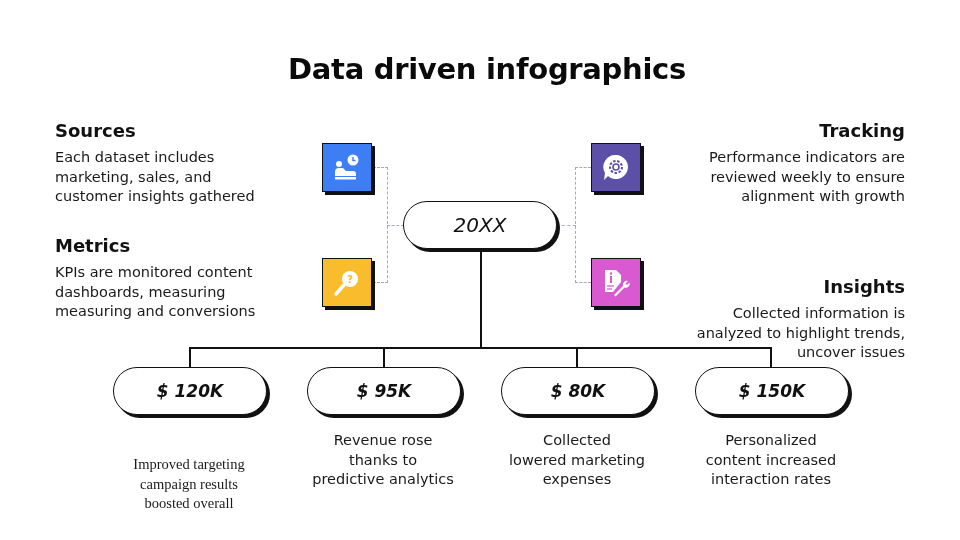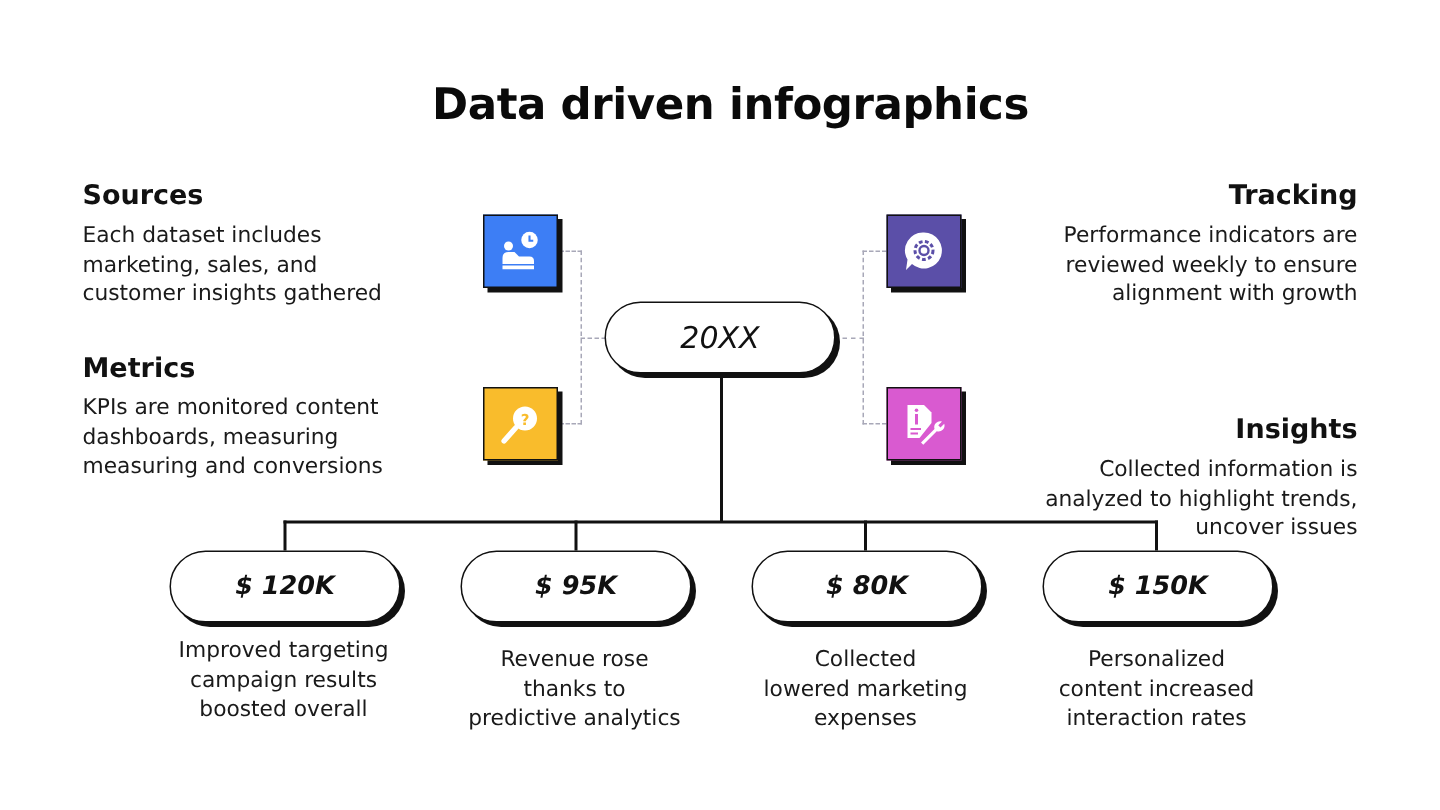--- a/index.html
+++ b/index.html
@@ -131,21 +131,21 @@
 <div class="line" style="left:189px; top:347px; width:1.5px; height:20px;"></div>
 <div class="line" style="left:383px; top:347px; width:1.5px; height:20px;"></div>
 <div class="line" style="left:576px; top:347px; width:1.5px; height:20px;"></div>
 <div class="line" style="left:770px; top:347px; width:1.5px; height:20px;"></div>
 
 <div class="pill" style="left:113px; top:367px; width:154px;">$ 120K</div>
 <div class="pill" style="left:307px; top:367px; width:154px;">$ 95K</div>
 <div class="pill" style="left:501px; top:367px; width:154px;">$ 80K</div>
 <div class="pill" style="left:695px; top:367px; width:154px;">$ 150K</div>
 
-<div class="caption" style="left:94px; top:425px;">
+<div class="caption" style="left:94px; top:455px;font-family:Liberation Serif, serif;">
   <div>Improved targeting</div>
   <div>campaign results</div>
   <div>boosted overall</div>
 </div>
 <div class="caption" style="left:288px; top:431px;">
   <div>Revenue rose</div>
   <div>thanks to</div>
   <div>predictive analytics</div>
 </div>
 <div class="caption" style="left:482px; top:431px;">

